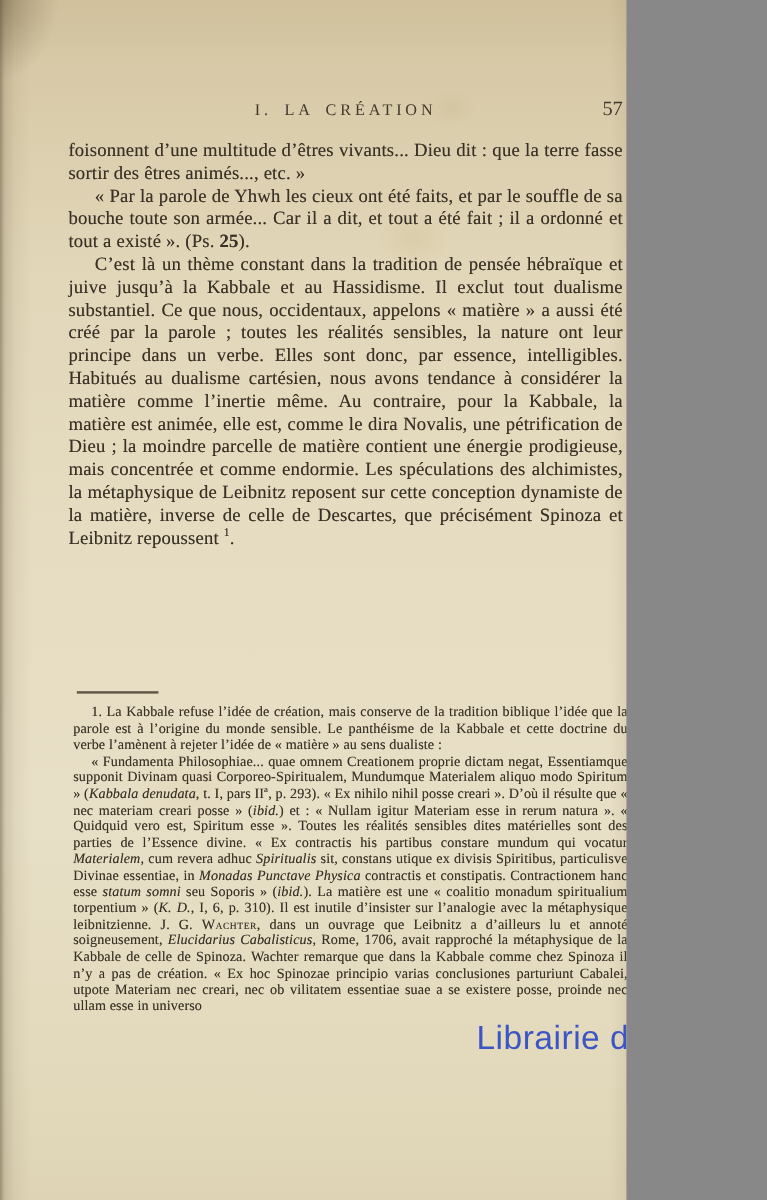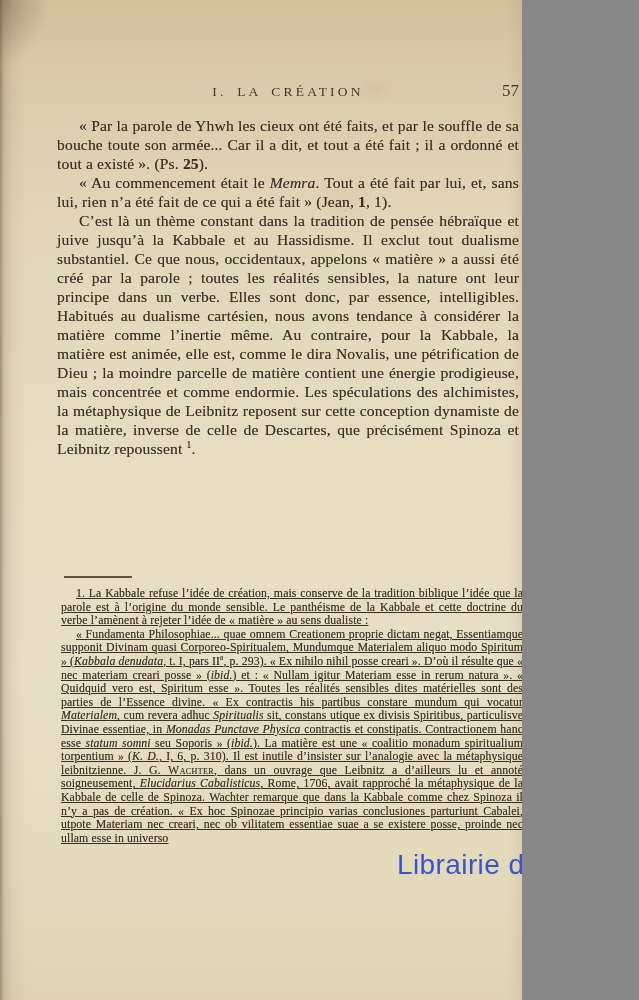--- a/index.html
+++ b/index.html
@@ -42,21 +42,21 @@
     position:absolute;left:64px;top:576px;width:68px;height:2px;
     background:#463b2d;opacity:.85;
   }
   .footnote{
     position:absolute;left:61px;top:587px;width:462px;
     font-size:11.8px;line-height:13.6px;text-align:justify;
     letter-spacing:.1px;hyphens:none;
     text-shadow:0 0 .3px rgba(58,49,38,.5);
   }
   .footnote p{margin:0;}
-  .footnote p.indent{text-indent:15px;text-decoration:underline;}
+  .footnote p.indent{text-indent:15px;}
   .seg-i{font-style:italic;}
   .seg-b{font-weight:bold;}
   .seg-sc{font-variant:small-caps;letter-spacing:.4px;}
   .seg-sup{font-size:62%;vertical-align:super;line-height:0;}
   .watermark{
     position:absolute;left:397px;top:851px;
     font-family:"Liberation Sans","DejaVu Sans",sans-serif;
     font-size:28px;line-height:1;white-space:nowrap;
     opacity:.92;letter-spacing:.4px;
   }
@@ -65,22 +65,22 @@
 <body>
 
 <div class="photo">
   <div class="corner-mark"></div>
 
   <div class="running-head">I. LA CRÉATION</div>
 
   <div class="page-number">57</div>
 
   <div class="body-text">
+      <p><span>foisonnent d’une multitude d’êtres vivants... Dieu dit : que la terre fasse sortir des êtres animés..., etc. »</span></p>
       <p class="indent"><span>« Par la parole de Yhwh les cieux ont été faits, et par le souffle de sa bouche toute son armée... Car il a dit, et tout a été fait ; il a ordonné et tout a existé ». (Ps. </span><span class="seg-b">25</span><span>).</span></p>
-      <p class="indent"><span>« Au commencement était le </span><span class="seg-i">Memra</span><span>. Tout a été fait par lui, et, sans lui, rien n’a été fait de ce qui a été fait » (Jean, </span><span class="seg-b">1</span><span>, 1).</span></p>
       <p class="indent"><span>C’est là un thème constant dans la tradition de pensée hébraïque et juive jusqu’à la Kabbale et au Hassidisme. Il exclut tout dualisme substantiel. Ce que nous, occidentaux, appelons « matière » a aussi été créé par la parole ; toutes les réalités sensibles, la nature ont leur principe dans un verbe. Elles sont donc, par essence, intelligibles. Habitués au dualisme cartésien, nous avons tendance à considérer la matière comme l’inertie même. Au contraire, pour la Kabbale, la matière est animée, elle est, comme le dira Novalis, une pétrification de Dieu ; la moindre parcelle de matière contient une énergie prodigieuse, mais concentrée et comme endormie. Les spéculations des alchimistes, la métaphysique de Leibnitz reposent sur cette conception dynamiste de la matière, inverse de celle de Descartes, que précisément Spinoza et Leibnitz repoussent </span><span class="seg-sup">1</span><span>.</span></p>
     </div>
 
   <div class="footnote-rule"></div>
 
   <div class="footnote">
       <p class="indent"><span>1. La Kabbale refuse l’idée de création, mais conserve de la tradition biblique l’idée que la parole est à l’origine du monde sensible. Le panthéisme de la Kabbale et cette doctrine du verbe l’amènent à rejeter l’idée de « matière » au sens dualiste :</span></p>
       <p class="indent"><span>« Fundamenta Philosophiae... quae omnem Creationem proprie dictam negat, Essentiamque supponit Divinam quasi Corporeo-Spiritualem, Mundumque Materialem aliquo modo Spiritum » (</span><span class="seg-i">Kabbala denudata</span><span>, t. I, pars II</span><span class="seg-sup">a</span><span>, p. 293). « Ex nihilo nihil posse creari ». D’où il résulte que « nec materiam creari posse » (</span><span class="seg-i">ibid.</span><span>) et : « Nullam igitur Materiam esse in rerum natura ». « Quidquid vero est, Spiritum esse ». Toutes les réalités sensibles dites matérielles sont des parties de l’Essence divine. « Ex contractis his partibus constare mundum qui vocatur </span><span class="seg-i">Materialem</span><span>, cum revera adhuc </span><span class="seg-i">Spiritualis</span><span> sit, constans utique ex divisis Spiritibus, particulisve Divinae essentiae, in </span><span class="seg-i">Monadas Punctave Physica</span><span> contractis et constipatis. Contractionem hanc esse </span><span class="seg-i">statum somni</span><span> seu Soporis » (</span><span class="seg-i">ibid.</span><span>). La matière est une « coalitio monadum spiritualium torpentium » (</span><span class="seg-i">K. D.</span><span>, I, 6, p. 310). Il est inutile d’insister sur l’analogie avec la métaphysique leibnitzienne. J. G. </span><span class="seg-sc">Wachter</span><span>, dans un ouvrage que Leibnitz a d’ailleurs lu et annoté soigneusement, </span><span class="seg-i">Elucidarius Cabalisticus</span><span>, Rome, 1706, avait rapproché la métaphysique de la Kabbale de celle de Spinoza. Wachter remarque que dans la Kabbale comme chez Spinoza il n’y a pas de création. « Ex hoc Spinozae principio varias conclusiones parturiunt Cabalei, utpote Materiam nec creari, nec ob vilitatem essentiae suae a se existere posse, proinde nec ullam esse in universo</span></p>
     </div>
 

